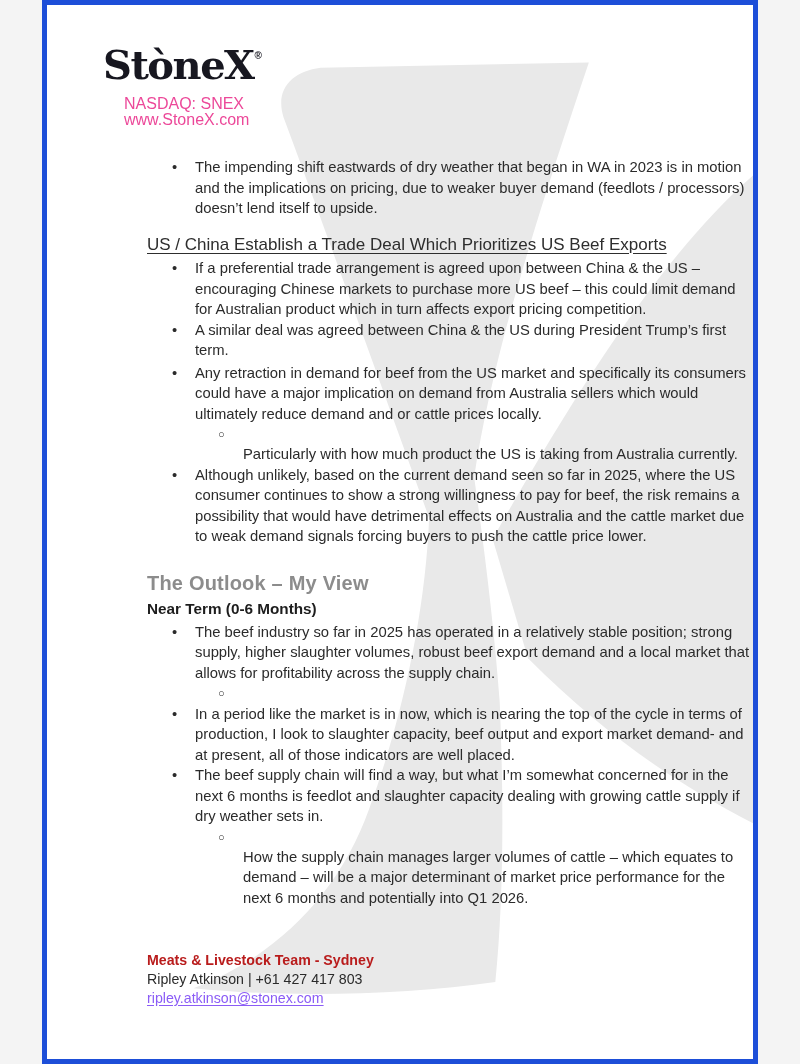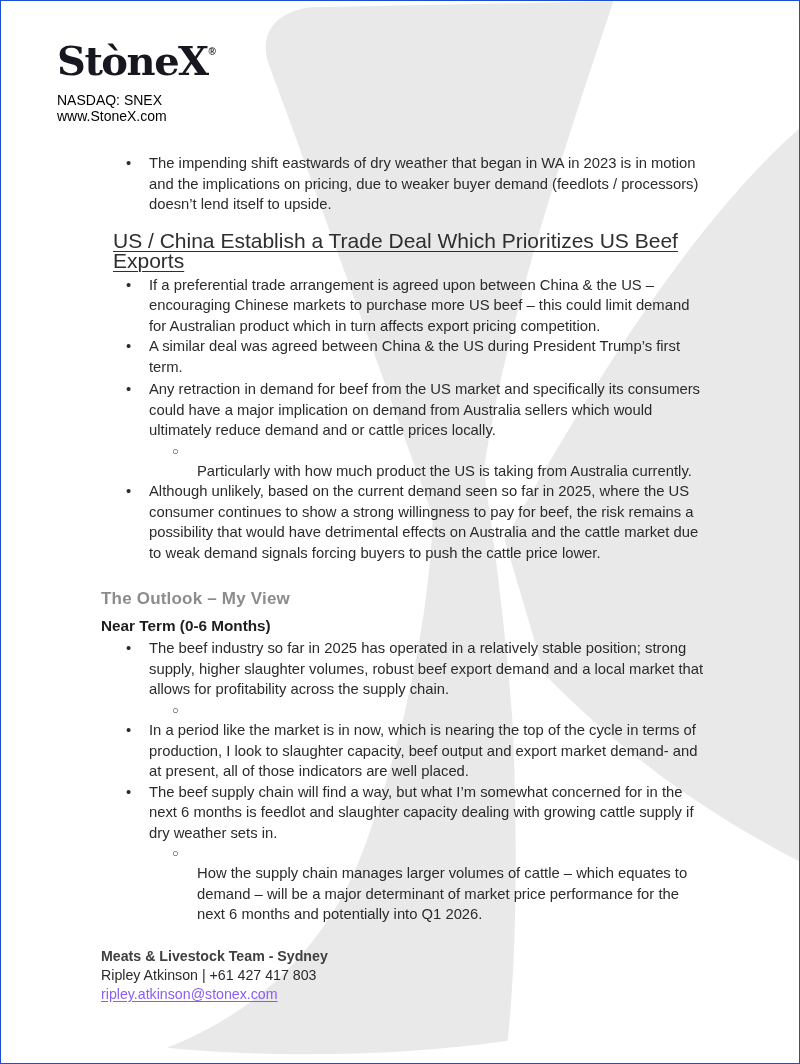--- a/index.html
+++ b/index.html
@@ -1,21 +1,21 @@
 <!DOCTYPE html>
 <html><head>
 <meta charset="utf-8">
 <style>
   html,body{margin:0;padding:0;background:#f4f4f4;}
   .page{
     position:relative;
-    width:800px;height:1064px;
+    width:716px;height:1064px;
     margin:0 auto;
     background:#ffffff;
-    border:1px solid #1d4ed8;
+    border:5px solid #1d4ed8;
     box-sizing:border-box;
     overflow:hidden;
     font-family:"Liberation Sans", sans-serif;
     color:#2b2b2b;
   }
   .watermark{position:absolute;inset:0;width:100%;height:100%;pointer-events:none;}
 
   .header{position:absolute;top:40px;left:56px;}
   .logo{
     font-family:"DejaVu Serif", serif;
@@ -25,61 +25,61 @@
     letter-spacing:-1.5px;
     color:#171720;
   }
   .reg{
     font-family:"Liberation Sans", sans-serif;
     font-size:10px;
     vertical-align:20px;
     letter-spacing:0;
     margin-left:1px;
   }
-  .header-meta{margin-top:11px;font-size:14px;line-height:16px;color:#000000;}
+  .header-meta{margin-top:11px;font-size:16px;line-height:16px;color:#ec4899;margin-left:21px;}
 
   .content{
     position:absolute;
     left:100px;top:150px;
     width:612px;
     font-size:14.8px;
     line-height:20.5px;
   }
   .li1{display:flex;}
   .li1 .mk{flex:0 0 48px;padding-left:25px;box-sizing:border-box;}
   .li2{display:flex;}
   .li2 .mk{flex:0 0 96px;padding-left:71px;box-sizing:border-box;font-size:11px;line-height:20.5px;}
   .li1 .tx,.li2 .tx{flex:1 1 auto;max-width:560px;}
   .li2 .tx{max-width:510px;margin-top:20px;}
 
   .h-underline{
-    margin:16px 0 3px 12px;
-    font-size:21px;
+    margin:16px 0 3px 0;
+    font-size:17px;
     color:#2e2e2e;
     text-decoration:underline;
     text-underline-offset:3px;
     text-decoration-thickness:1px;
   }
   .list{margin-top:2px;}
   .outlook-heading{
     margin:26px 0 0 0;
-    font-size:17px;
+    font-size:20px;
     font-weight:bold;
     letter-spacing:0.2px;
     color:#8c8c8c;
   }
   .subheading{
     margin:6px 0 2px 0;
     font-size:15.3px;
     font-weight:bold;
     color:#1d1d1d;
   }
 
   .footer{position:absolute;left:100px;top:946px;font-size:14.2px;line-height:19px;}
-  .footer .team{font-weight:bold;color:#404040;}
+  .footer .team{font-weight:bold;color:#b91c1c;}
   .footer .email{
     color:#8b5cf6;
     text-decoration:underline;
     text-underline-offset:2px;
     cursor:pointer;
   }
 </style>
 </head>
 <body>
 

